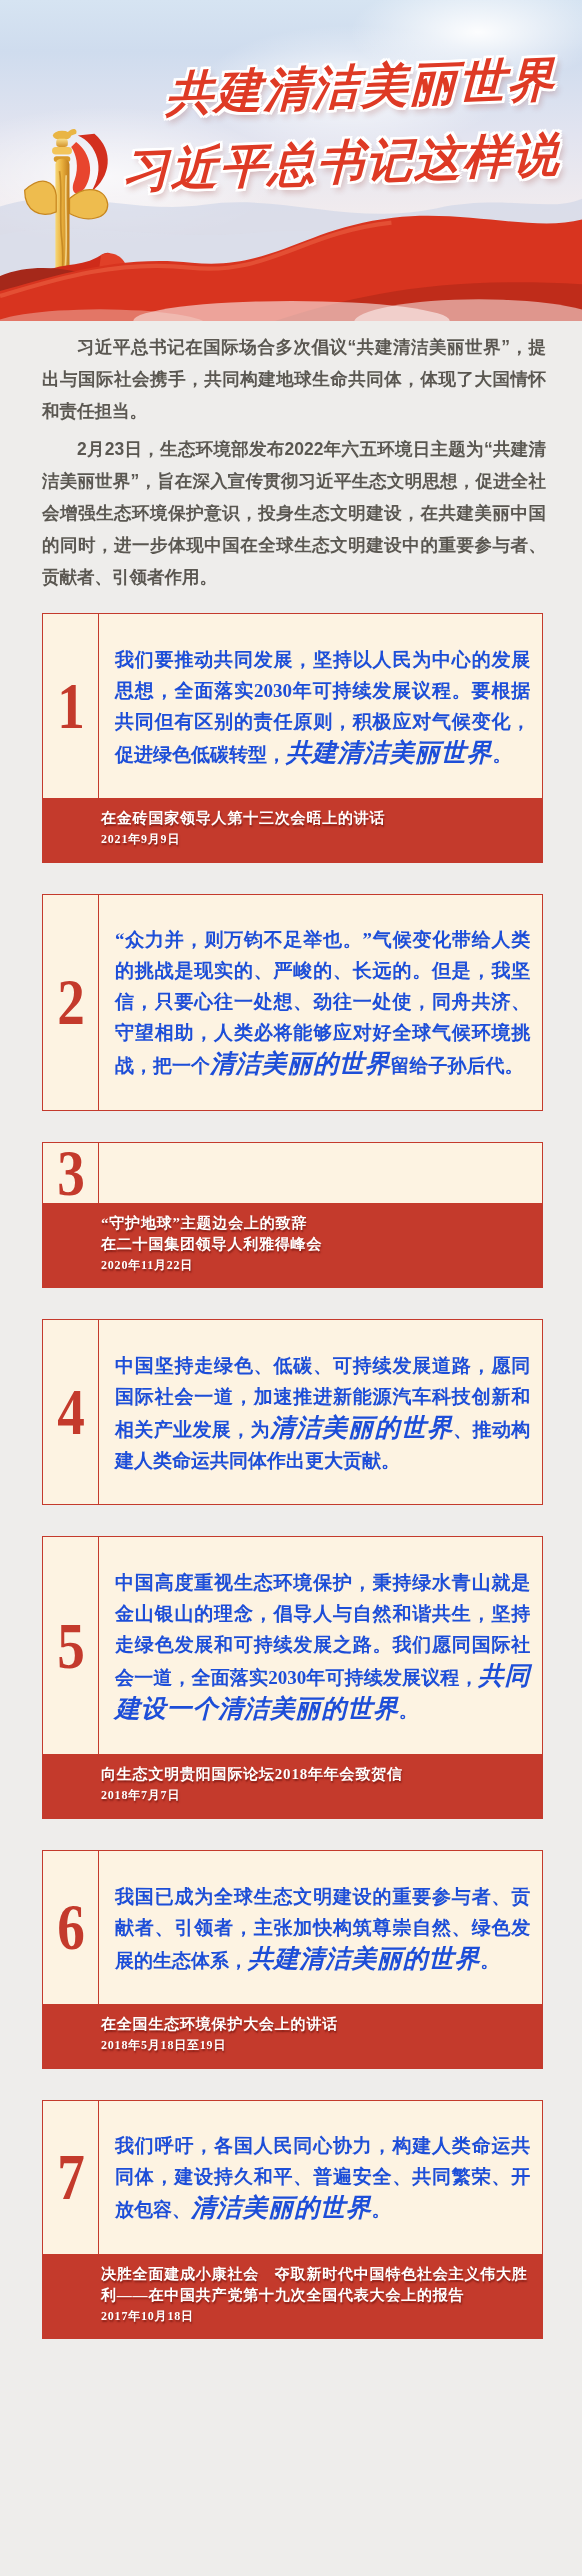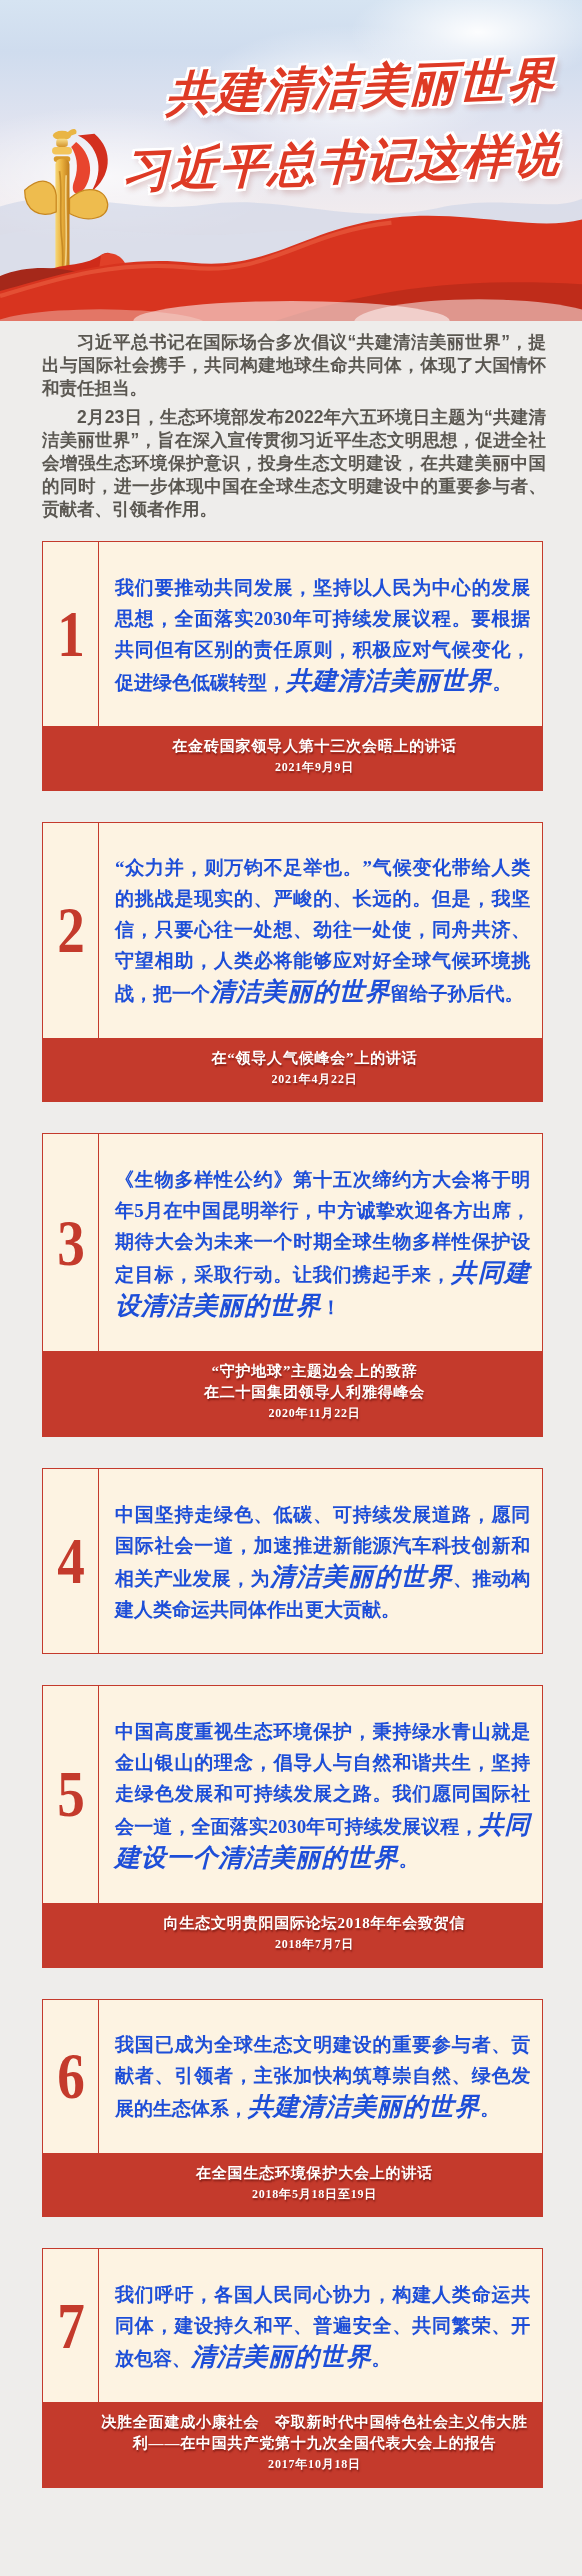--- a/index.html
+++ b/index.html
@@ -29,41 +29,41 @@
     color:#de3a25;transform:rotate(-2.2deg) skewX(-3deg);transform-origin:right center;
     text-shadow:-2.5px -2.5px 0 #fff,2.5px -2.5px 0 #fff,-2.5px 2.5px 0 #fff,2.5px 2.5px 0 #fff,
                  0 -2.5px 0 #fff,0 2.5px 0 #fff,-2.5px 0 0 #fff,2.5px 0 0 #fff,
                  3.3px 5px 6.7px rgba(140,30,20,.3);
   }
   .title--1{top:48px;}
   .title--2{top:123px;right:23px;}
   
   .intro{margin:10px 37px 0 42px;flex:0 0 auto;}
   .intro p{
-    margin:0;font-weight:bold;font-size:17.5px;line-height:23px;
+    margin:0;font-weight:bold;font-size:17.5px;line-height:32px;
     color:#5a5751;text-indent:2em;text-align:justify;
   }
   .intro p + p{margin-top:6px;}
   
   .cards{margin-top:20px;flex:0 0 auto;}
   .card{margin:0 40px 31px 42px;border:1.7px solid #c43a2c;background:#fdf3e2;}
   .card-body{display:flex;align-items:stretch;}
   .num-col{flex:0 0 55px;border-right:1.7px solid #c43a2c;display:flex;align-items:center;justify-content:center;}
   .num{
     font-family:"Liberation Serif","DejaVu Serif",serif;font-weight:bold;
     font-size:60px;color:#c43a2c;transform:scale(.92,1.08);line-height:1;
   }
   .qtext{
     flex:1;padding:10.8px 11.7px 9.2px 16px;
     font-family:"Liberation Serif","DejaVu Serif",serif;font-weight:bold;
     font-size:19px;line-height:31px;color:#1d4ed8;text-align:justify;
   }
   .emph{font-size:25px;font-style:italic;font-weight:900;letter-spacing:0.8px;}
   .strip{
-    background:#c43a2c;color:#fff;text-align:center;
+    background:#c43a2c;color:#fff;text-align:left;
     padding:10px 14px 11.7px 58px;
     font-family:"Liberation Serif","DejaVu Serif",serif;font-weight:bold;
     font-size:15px;line-height:21px;letter-spacing:0.8px;
     text-shadow:0.8px 1.7px 1.7px rgba(90,10,5,.55);
   }
   .strip .date{font-size:12px;}
 </style>
 </head>
 <body>
 
@@ -146,33 +146,27 @@
       </div>
     </div>
 
     <div class="card">
       <div class="card-body">
         <div class="num-col">
           <span class="num">2</span>
         </div>
         <p class="qtext"><span>“众力并，则万钧不足举也。”气候变化带给人类的挑战是现实的、严峻的、长远的。但是，我坚信，只要心往一处想、劲往一处使，同舟共济、守望相助，人类必将能够应对好全球气候环境挑战，把一个</span><span class="emph">清洁美丽的世界</span><span>留给子孙后代。</span></p>
       </div>
-      <div class="strip">
-        <div>在“领导人气候峰会”上的讲话</div>
-        <div></div>
-        <div class="date">2021年4月22日</div>
-      </div>
     </div>
 
     <div class="card">
       <div class="card-body">
         <div class="num-col">
           <span class="num">3</span>
         </div>
-        <p class="qtext"><span>《生物多样性公约》第十五次缔约方大会将于明年5月在中国昆明举行，中方诚挚欢迎各方出席，期待大会为未来一个时期全球生物多样性保护设定目标，采取行动。让我们携起手来，</span><span class="emph">共同建设清洁美丽的世界</span><span>！</span></p>
       </div>
       <div class="strip">
         <div>“守护地球”主题边会上的致辞</div>
         <div>在二十国集团领导人利雅得峰会</div>
         <div class="date">2020年11月22日</div>
       </div>
     </div>
 
     <div class="card">
       <div class="card-body">

